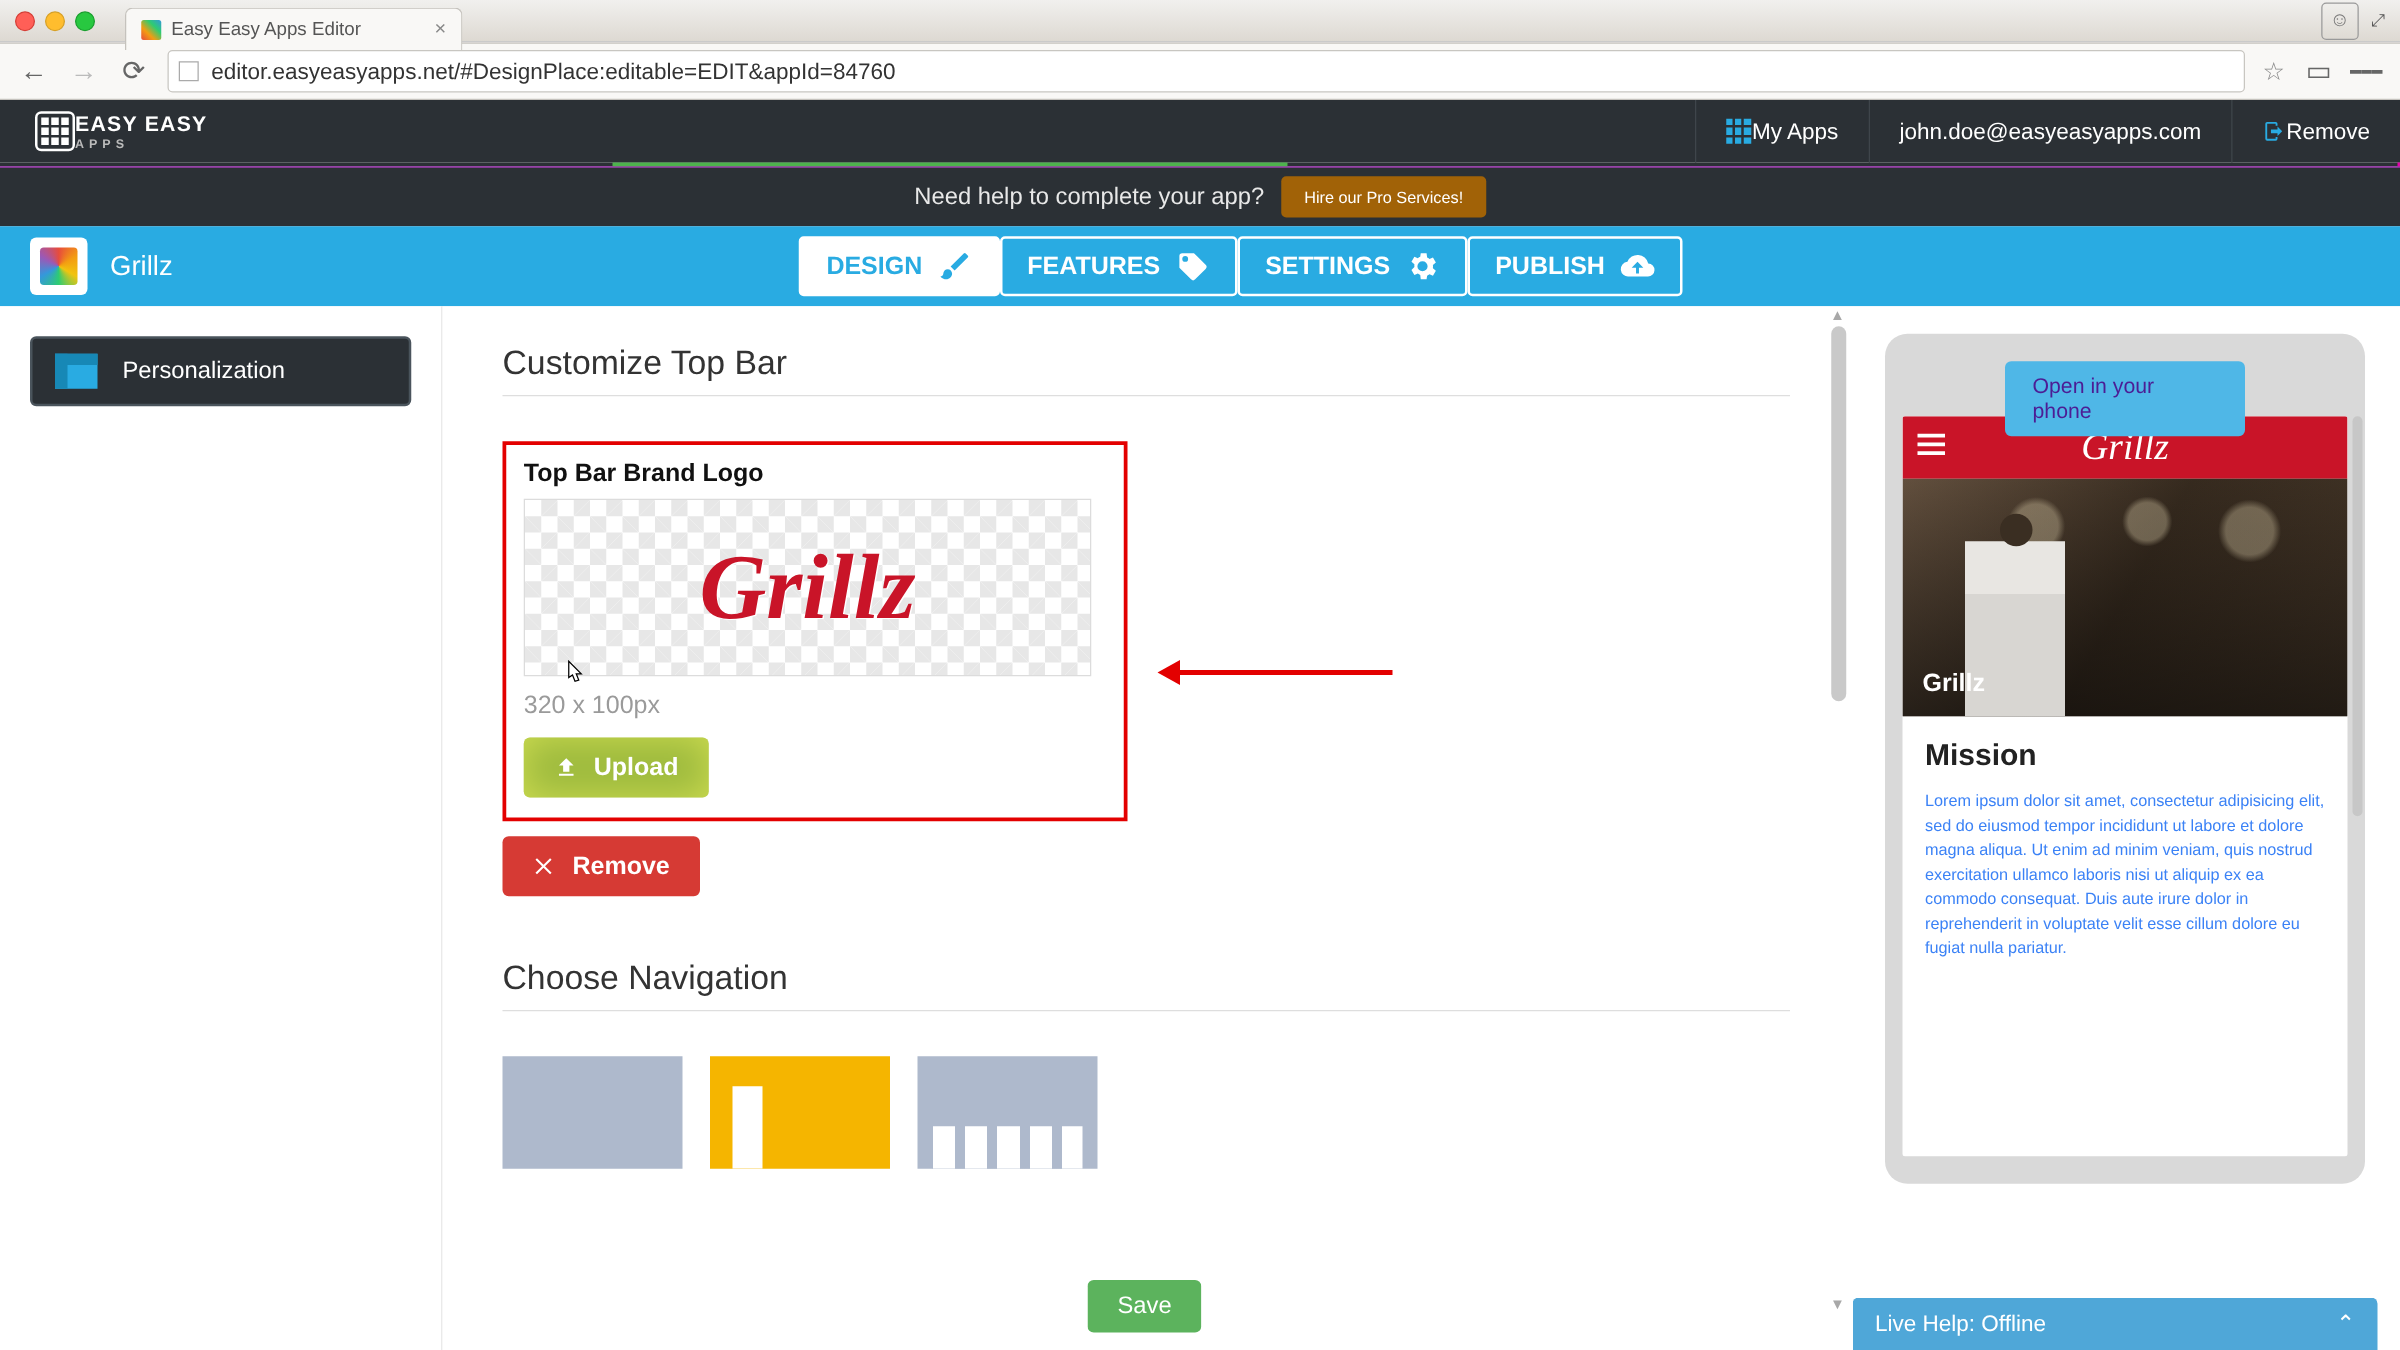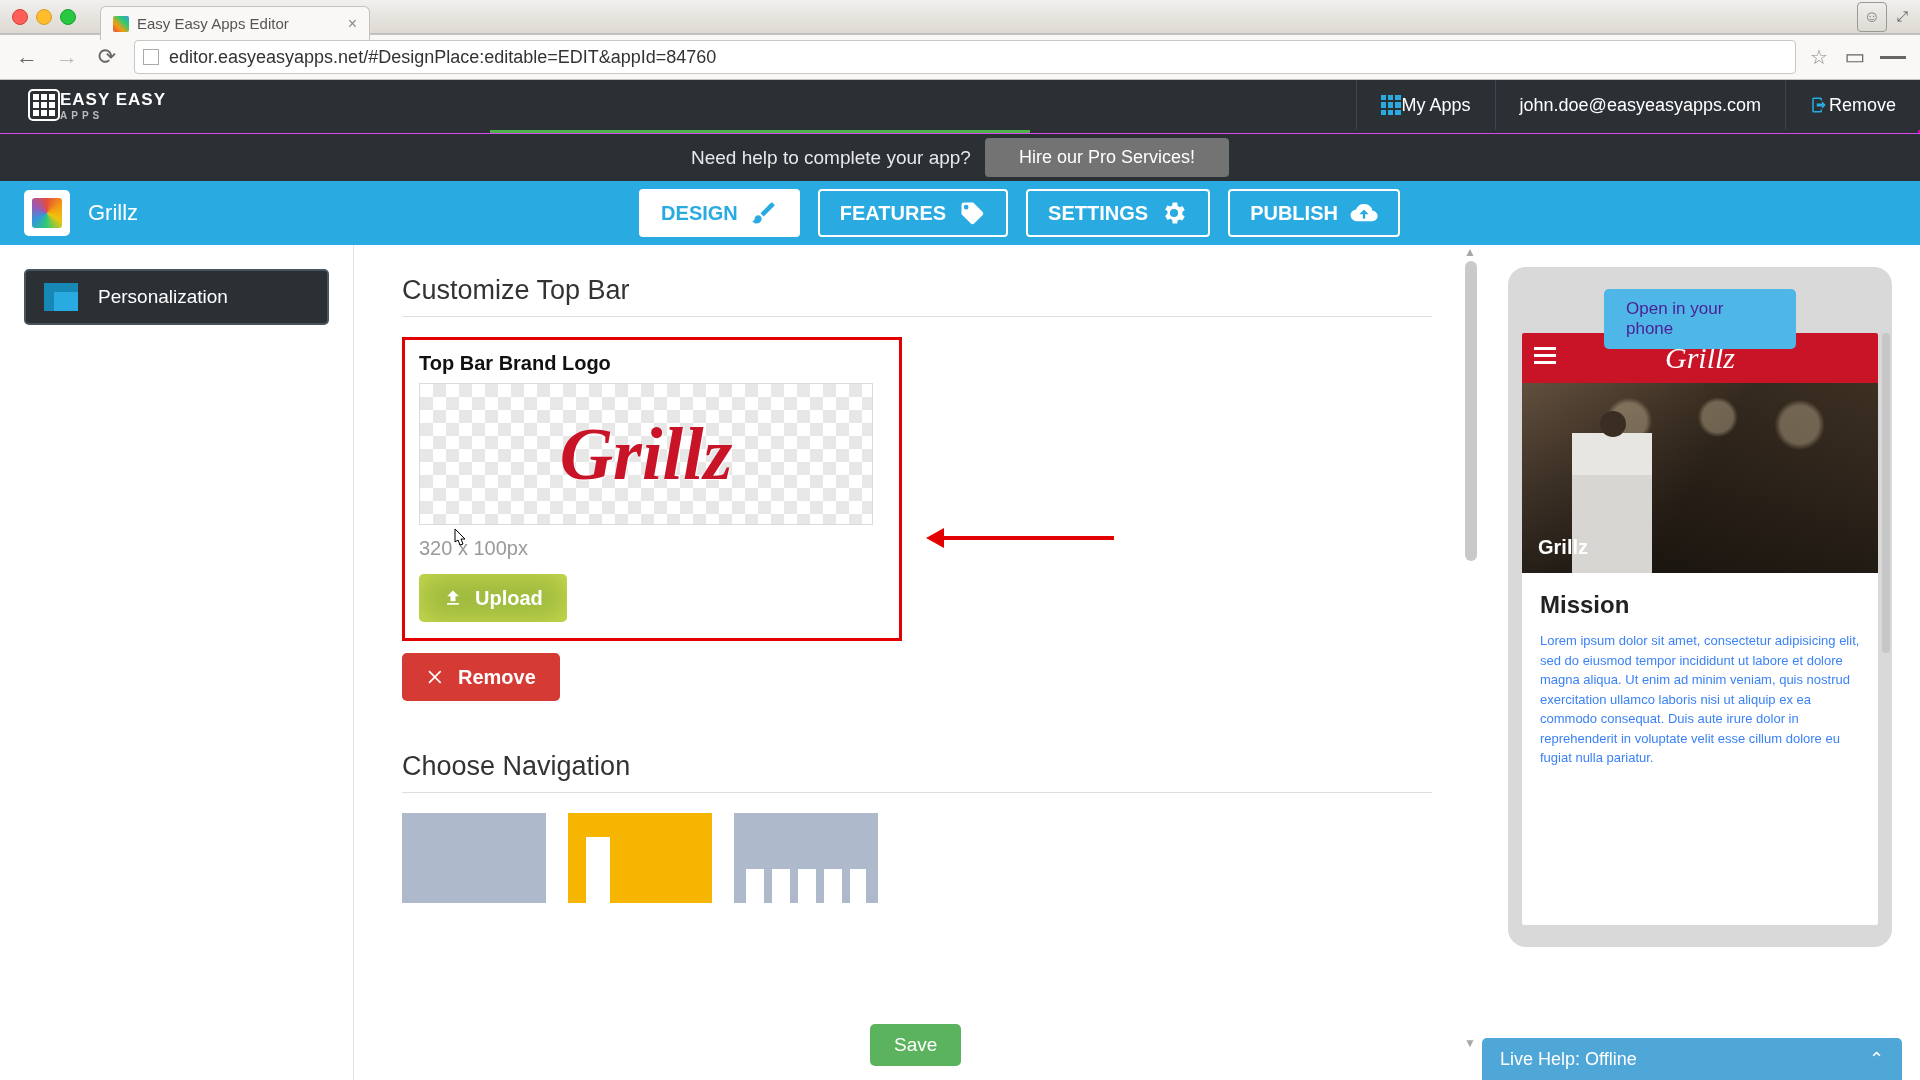--- a/index.html
+++ b/index.html
@@ -38,50 +38,50 @@
   .app-logo .logo-box span{background:#fff;}
   .app-logo small{display:block;font-size:10px;letter-spacing:4px;color:#bbb;}
   .app-header .spacer{flex:1;}
   .header-link{padding:0 24px;height:100%;display:flex;align-items:center;gap:1px;border-left:1px solid #3f454b;font-size:18px;color:#fff;cursor:pointer;}
   .header-link .grid-icon{width:20px;height:20px;display:grid;grid-template-columns:repeat(3,1fr);grid-template-rows:repeat(3,1fr);gap:2px;}
   .header-link .grid-icon span{background:#29abe2;}
   .header-link.logout svg{width:18px;height:18px;}
 
   
   .help-bar{height:48px;background:#2b3035;display:flex;align-items:center;justify-content:center;gap:14px;color:#e8e8e8;font-size:19px;border-top:1px solid #d946ef;}
-  .help-bar .pro-btn{background:#737373;color:#fff;padding:9px 34px;border-radius:4px;font-size:18px;cursor:pointer;}
+  .help-bar .pro-btn{background:#a16207;color:#fff;padding:9px 18px;border-radius:4px;font-size:13px;cursor:pointer;}
   .progress-accent{position:relative;height:3px;background:#2b3035;}
   .progress-accent .green{position:absolute;left:490px;width:540px;height:3px;background:#4db24d;}
   .progress-accent .magenta{position:absolute;right:0;width:2px;height:3px;background:#e600aa;}
 
   
   .blue-nav{height:64px;background:#29abe2;display:flex;align-items:center;}
   .app-name-box{display:flex;align-items:center;gap:18px;padding:0 24px;color:#fff;font-size:22px;}
   .apps-icon{width:46px;height:46px;background:#fff;border-radius:5px;display:grid;place-items:center;}
   .apps-icon div{width:30px;height:30px;background:conic-gradient(#e74c3c,#f39c12,#f1c40f,#2ecc71,#3498db,#9b59b6,#e74c3c);border-radius:3px;}
-  .main-tabs{display:flex;gap:18px;margin-left:450px;padding-left:27px;}
+  .main-tabs{display:flex;gap:0;margin-left:450px;padding-left:27px;}
   .main-tab{height:48px;border:2px solid #fff;border-radius:4px;color:#fff;display:flex;align-items:center;gap:12px;padding:0 20px;font-size:20px;font-weight:bold;cursor:pointer;}
   .main-tab.active{background:#fff;color:#29abe2;}
   .main-tab svg{width:28px;height:28px;}
 
   
   .workspace{display:flex;height:calc(1080px - 34px - 46px - 50px - 48px - 3px - 64px);}
   .left-col{width:354px;background:#fff;padding:24px;border-right:1px solid #e3e3e3;}
   .sidebar-item{background:#2b3035;border:2px solid #4a545c;border-radius:5px;height:56px;display:flex;align-items:center;gap:20px;padding:0 18px;color:#fff;font-size:19px;cursor:pointer;}
   .sidebar-item .sicon{width:34px;height:28px;background:#29abe2;position:relative;}
   .sidebar-item .sicon:before{content:"";position:absolute;left:0;top:0;width:10px;height:100%;background:#1788b6;}
   .sidebar-item .sicon:after{content:"";position:absolute;left:0;top:0;width:100%;height:9px;background:#1788b6;}
 
   .center-col{flex:1;position:relative;background:#fff;padding:30px 48px 0;}
   .scroll-track{position:absolute;right:0;top:0;width:18px;height:100%;}
   .scroll-track:before{content:"▲";position:absolute;top:0;left:2px;color:#a8a8a8;font-size:12px;}
   .scroll-track:after{content:"▼";position:absolute;bottom:30px;left:2px;color:#a8a8a8;font-size:12px;}
   .scroll-thumb{position:absolute;top:16px;left:3px;width:12px;height:300px;background:#c9c9c9;border-radius:6px;}
 
-  h2.section-title{font-size:27px;font-weight:400;color:#333;border-bottom:1px solid #dedede;padding-bottom:10px;margin-bottom:20px;}
+  h2.section-title{font-size:27px;font-weight:400;color:#333;border-bottom:1px solid #dedede;padding-bottom:10px;margin-bottom:36px;}
   .highlight-box{border:3px solid #e30000;padding:12px 14px 16px;width:500px;position:relative;}
   .hlabel{font-size:20px;font-weight:bold;color:#111;margin-bottom:8px;}
   .logo-preview{width:454px;height:142px;border:1px solid #dcdcdc;
     background-image:
       linear-gradient(45deg,#e7e7e7 25%,transparent 25%),
       linear-gradient(-45deg,#e7e7e7 25%,transparent 25%),
       linear-gradient(45deg,transparent 75%,#e7e7e7 75%),
       linear-gradient(-45deg,transparent 75%,#e7e7e7 75%);
     background-size:26px 26px;background-position:0 0,0 13px,13px -13px,-13px 0;
     display:flex;align-items:center;justify-content:center;}

